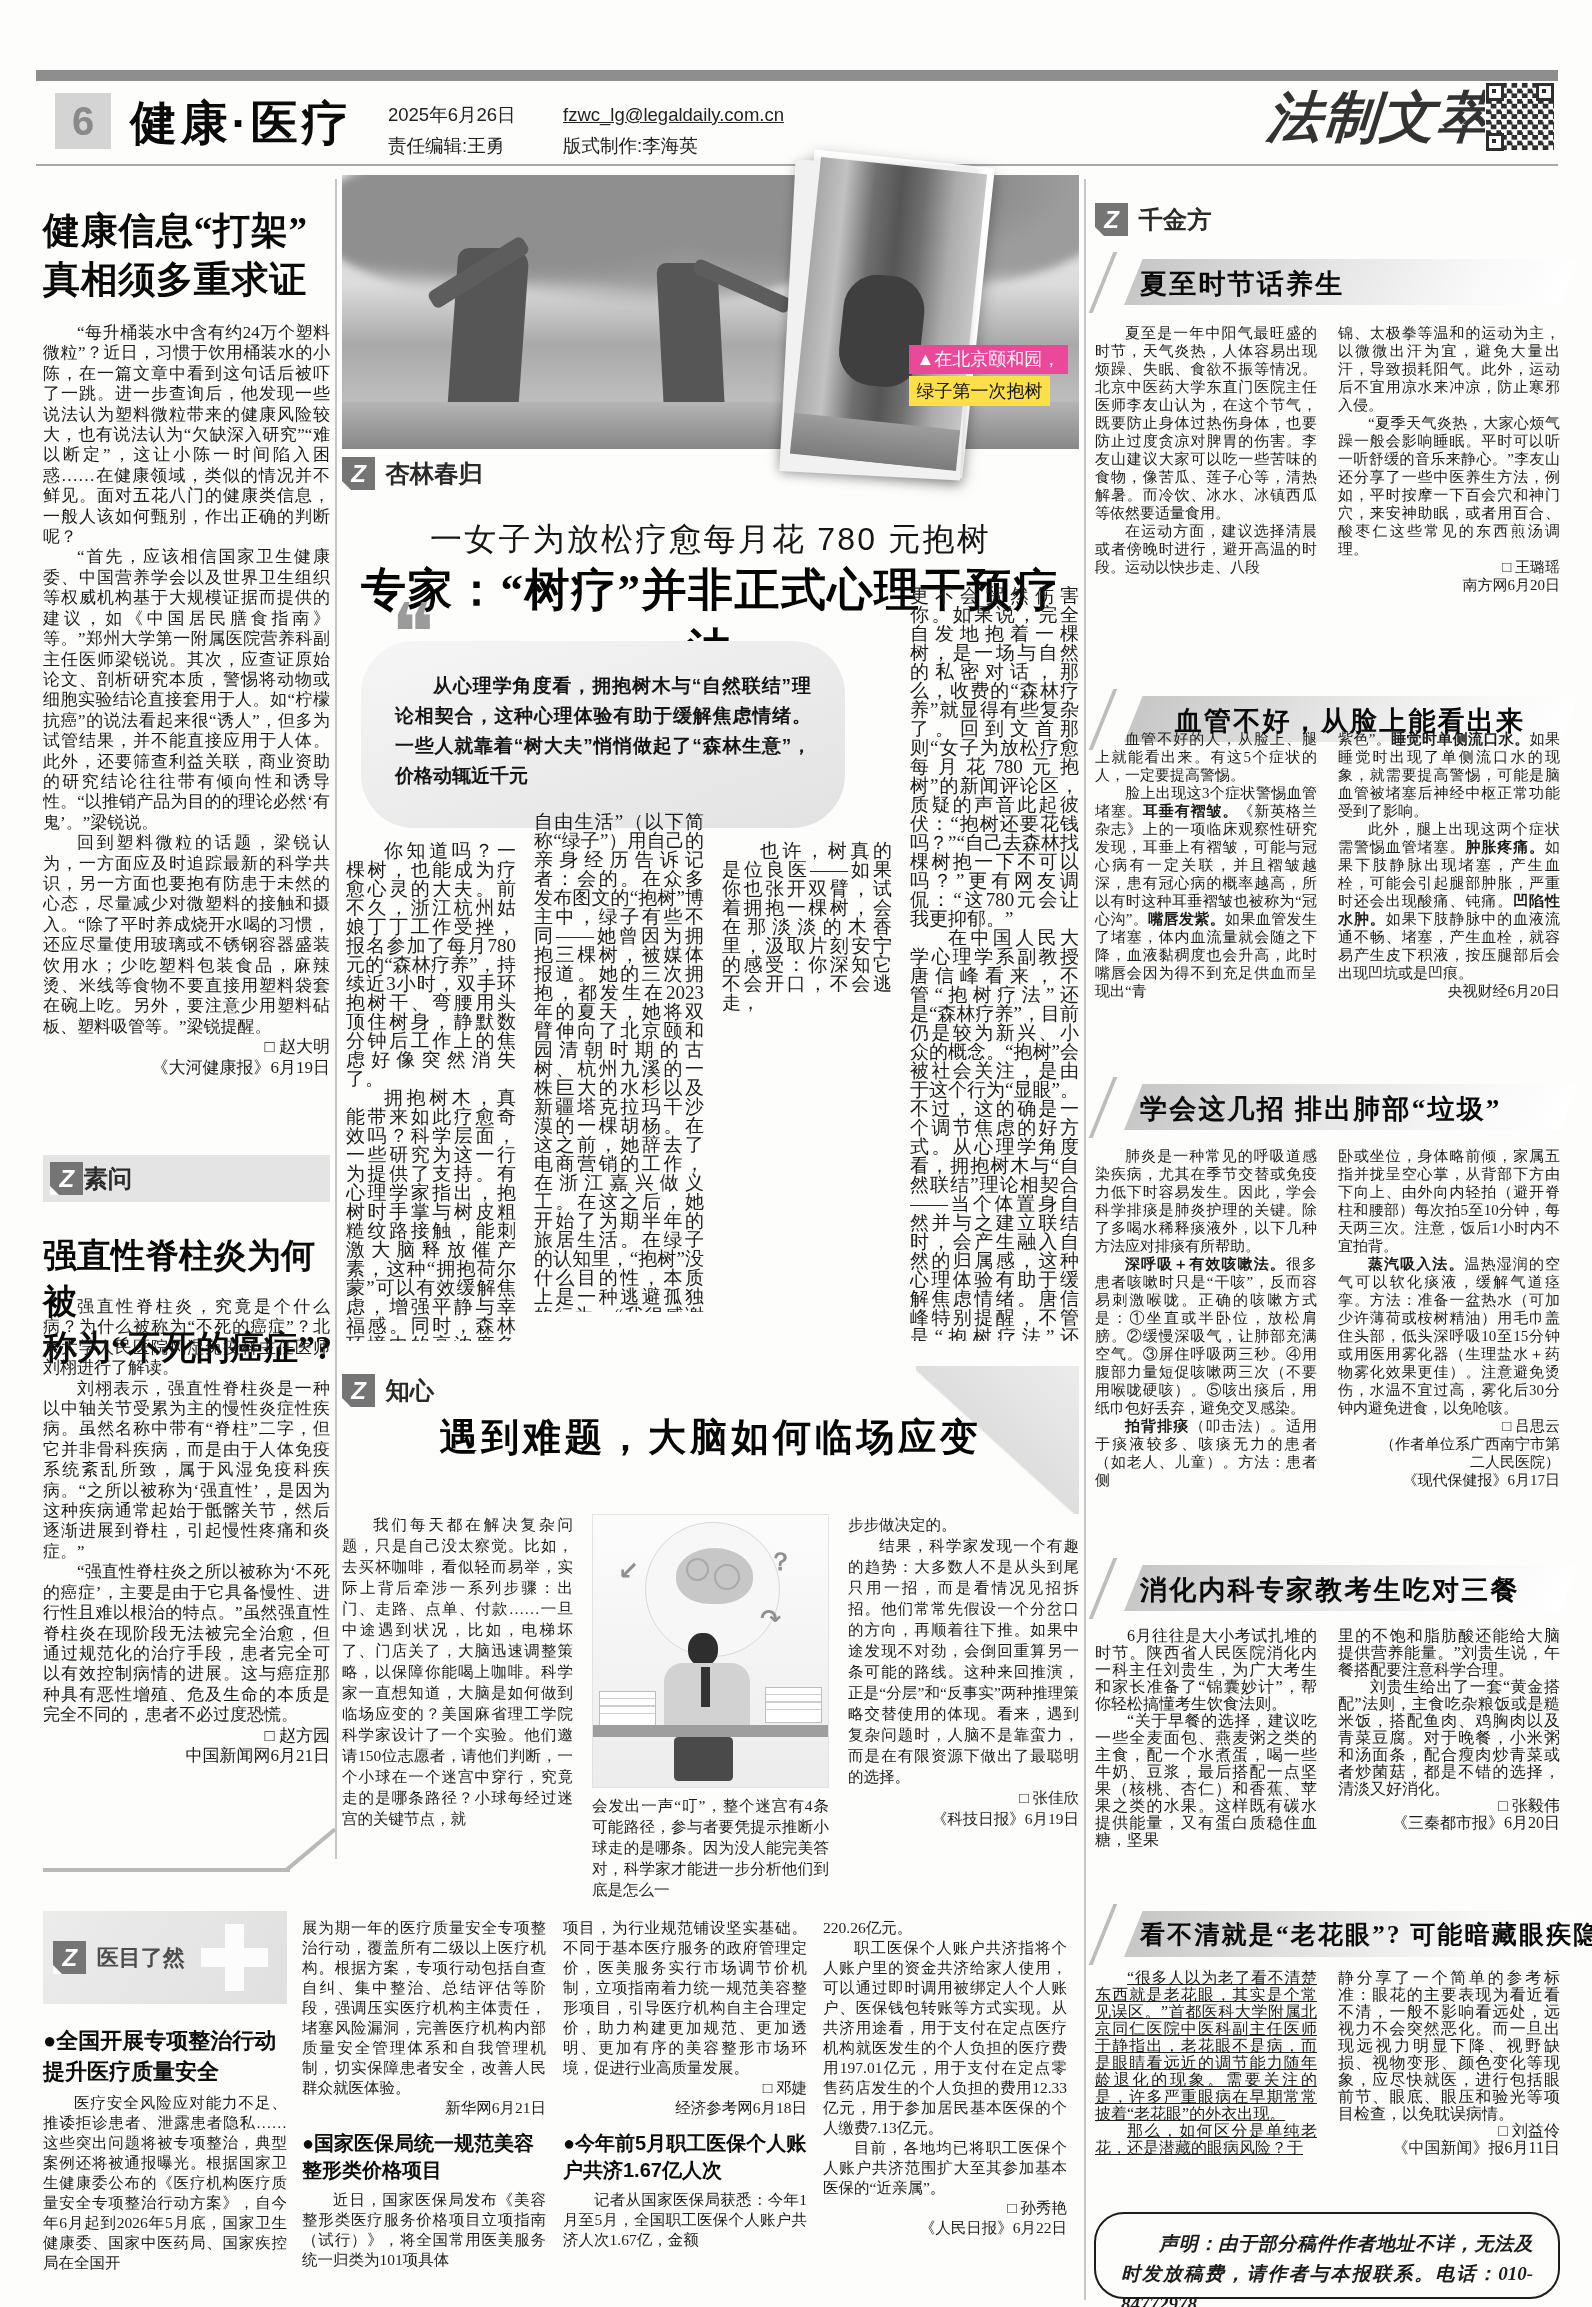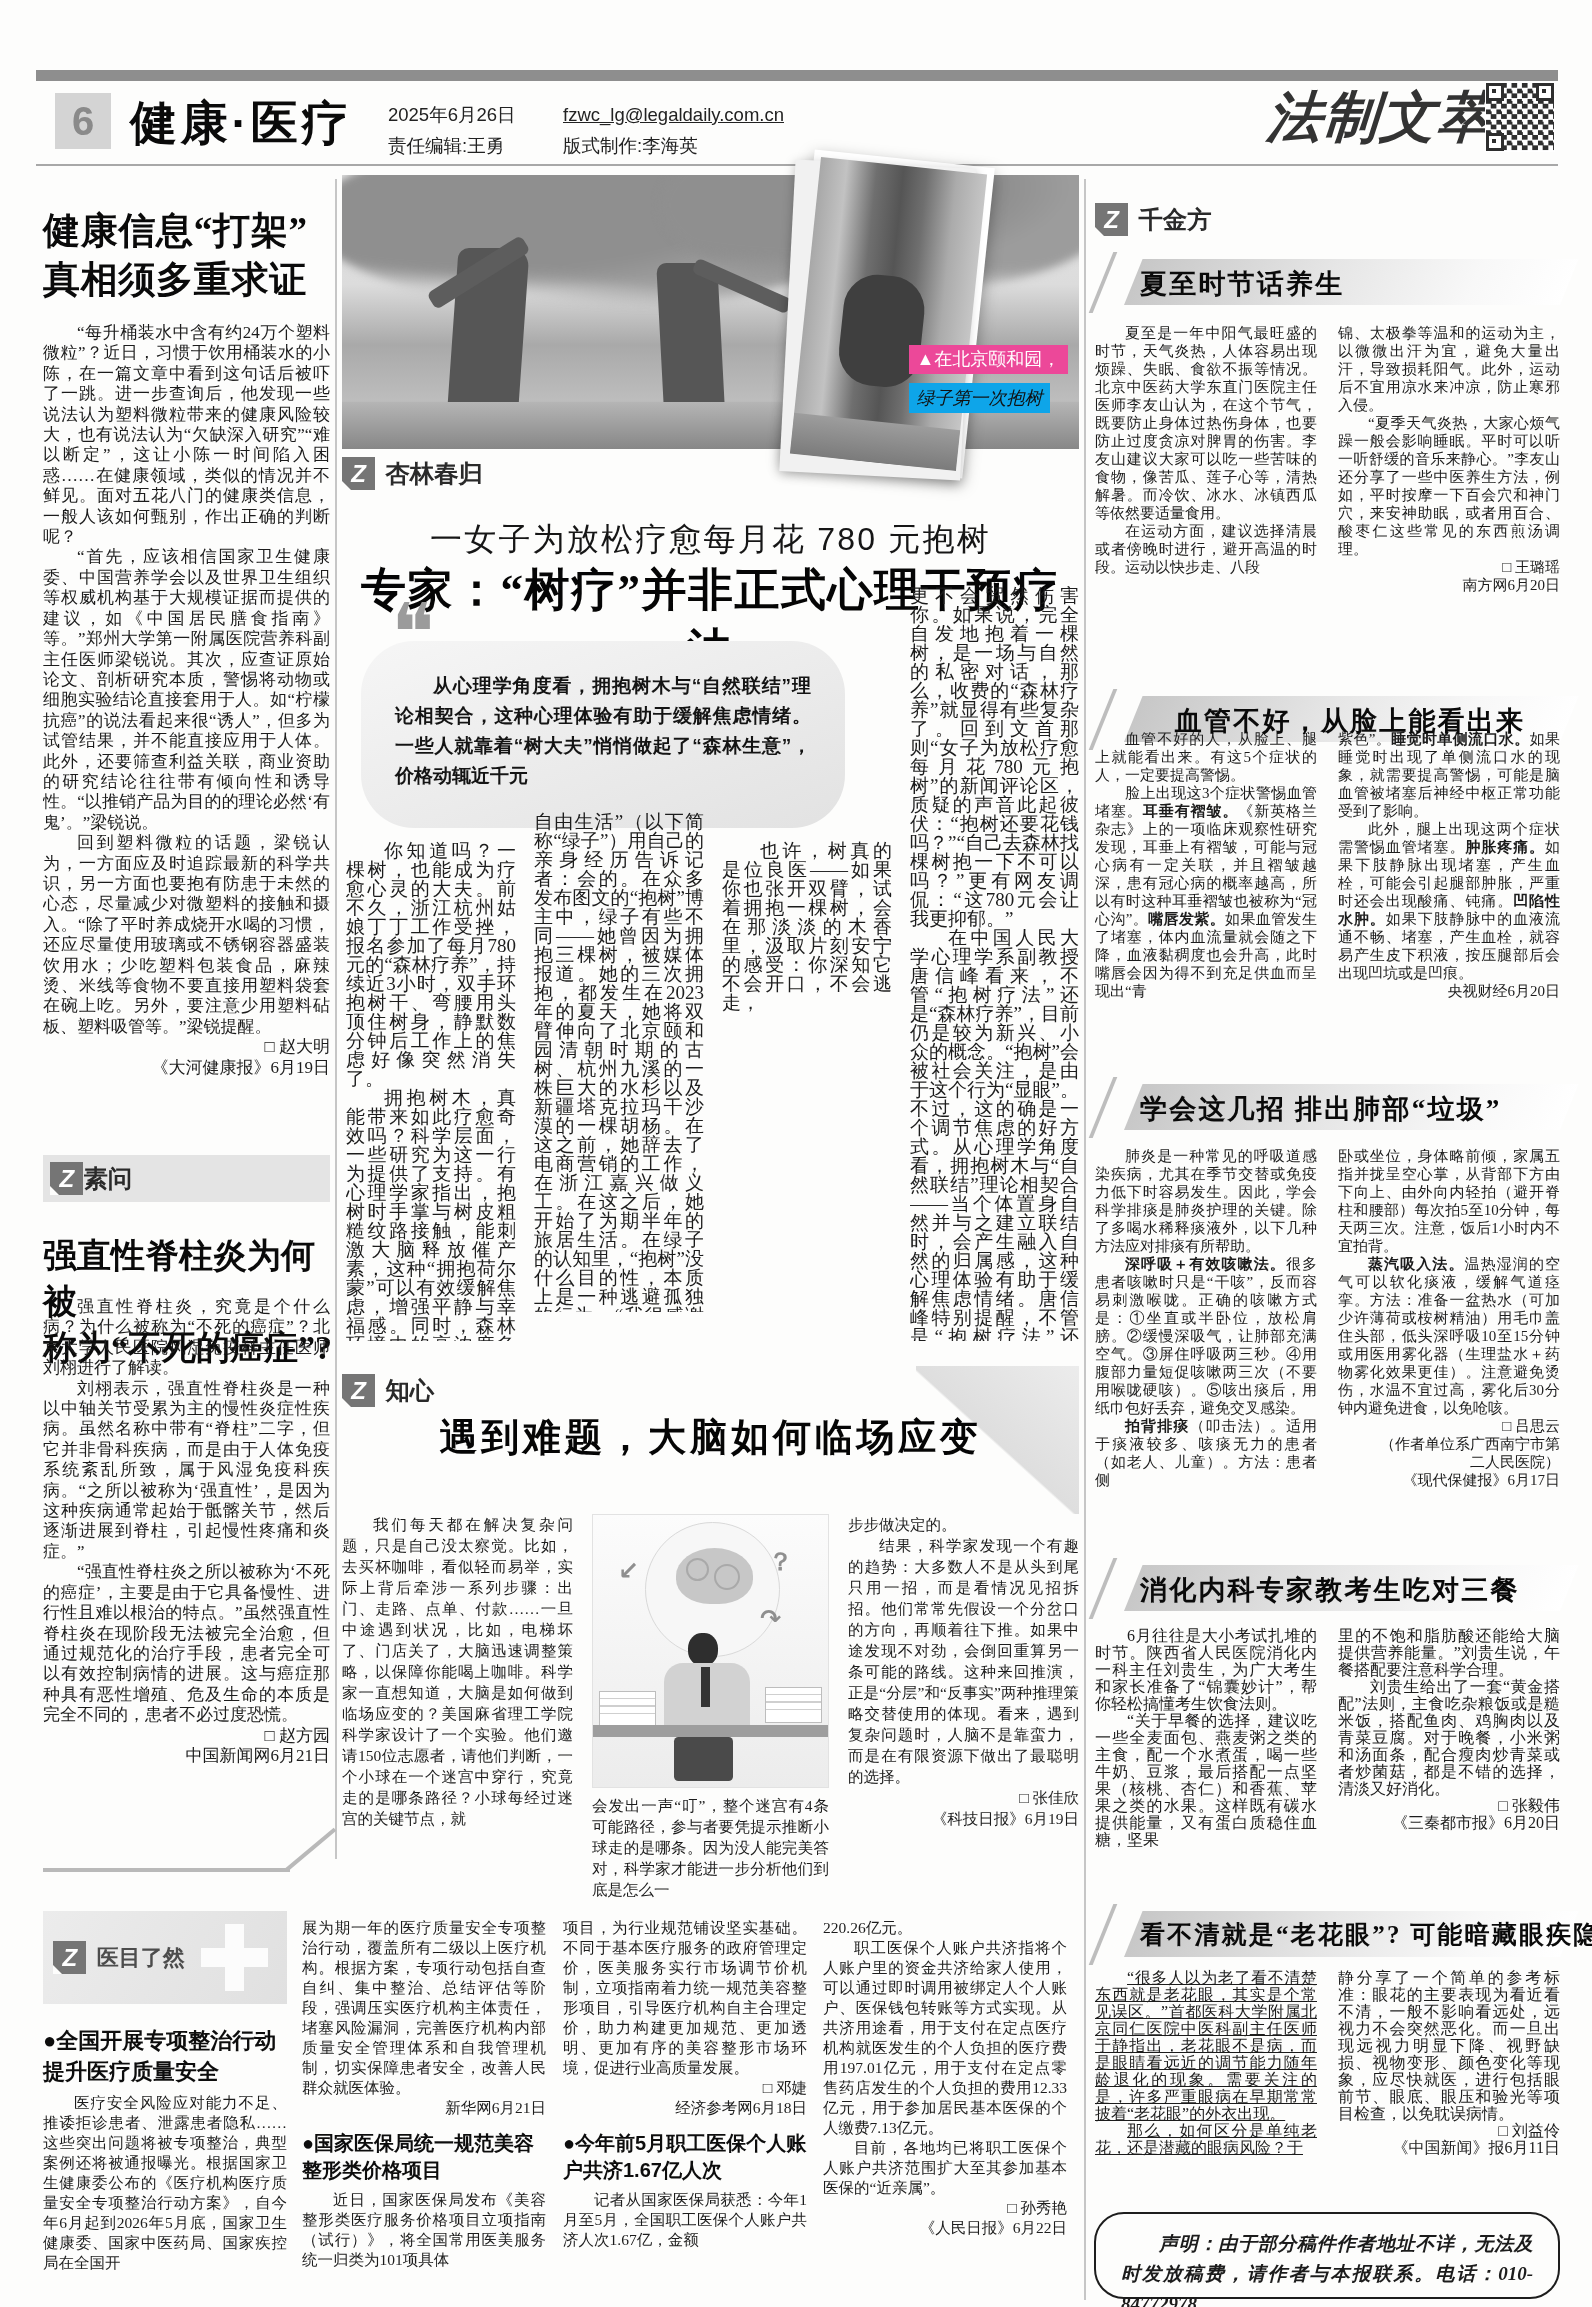--- a/index.html
+++ b/index.html
@@ -74,21 +74,21 @@
          background:#fff;padding:7.4px;box-sizing:border-box;box-shadow:0 6px 16.3px rgba(0,0,0,.35);}
   .inset::before{content:"";position:absolute;left:-10.4px;top:7.4px;width:100%;height:100%;
          background:#f1f1f1;transform:rotate(-3deg);z-index:-1;box-shadow:0 3px 10.4px rgba(0,0,0,.25);}
   .inset-img{width:100%;height:100%;position:relative;overflow:hidden;
          background:linear-gradient(90deg,#a8a8a8 0%,#c2c2c2 16%,#6f6f6f 34%,#555 50%,#6f6f6f 64%,#ababab 82%,#c6c6c6 100%);}
   .inset-person{position:absolute;left:38px;top:111px;width:81px;height:111px;border-radius:34px;
          background:#3f3f3f;}
   .inset-ground{position:absolute;left:0;bottom:0;width:100%;height:41px;background:linear-gradient(#9d9d9d,#7b7b7b);}
   .cap{font:400 18px var(--sans);line-height:25px;}
   .cap .c1{background:#ec4899;color:#fff;padding:2.2px 7.4px;display:inline-block;}
-  .cap .c2{background:#0ea5e9;color:#111;padding:2.2px 7.4px;display:inline-block;margin-top:9px;font-style:italic;}
+  .cap .c2{background:#fde047;color:#111;padding:2.2px 7.4px;display:inline-block;margin-top:2px;}
   
   .kicker{font:400 32px var(--sans);letter-spacing:2.2px;text-align:center;color:#161616;}
   .headline{font:900 45px var(--serif);letter-spacing:1.5px;text-align:center;color:#050505;}
   .qglyph{font:400 81px var(--serif);color:#9b9b9b;line-height:67px;}
   .quotebox{left:361px;top:641px;width:484px;height:187px;border-radius:53px;
             background:linear-gradient(160deg,#f6f6f6,#e2e2e2);box-sizing:border-box;
             padding:30px 34px 0 34px;}
   .quotebox .pp{font:700 19px/30px var(--sans);color:#141414;}
   
   .zx-decor{left:916px;top:1366px;width:163px;height:148px;

